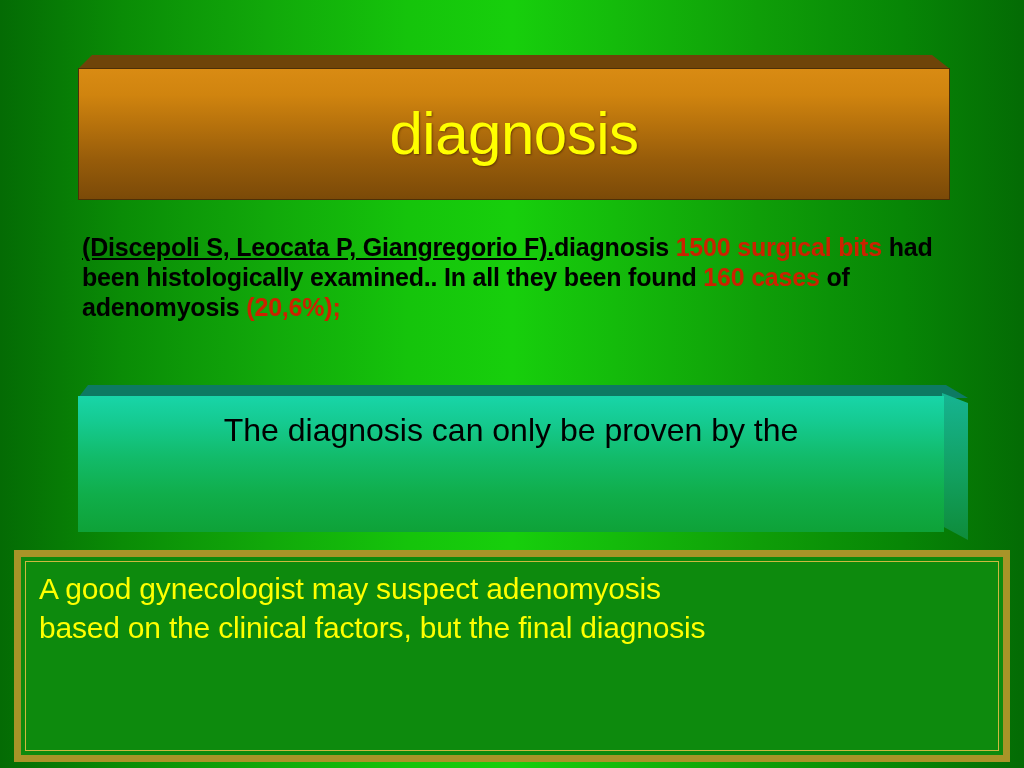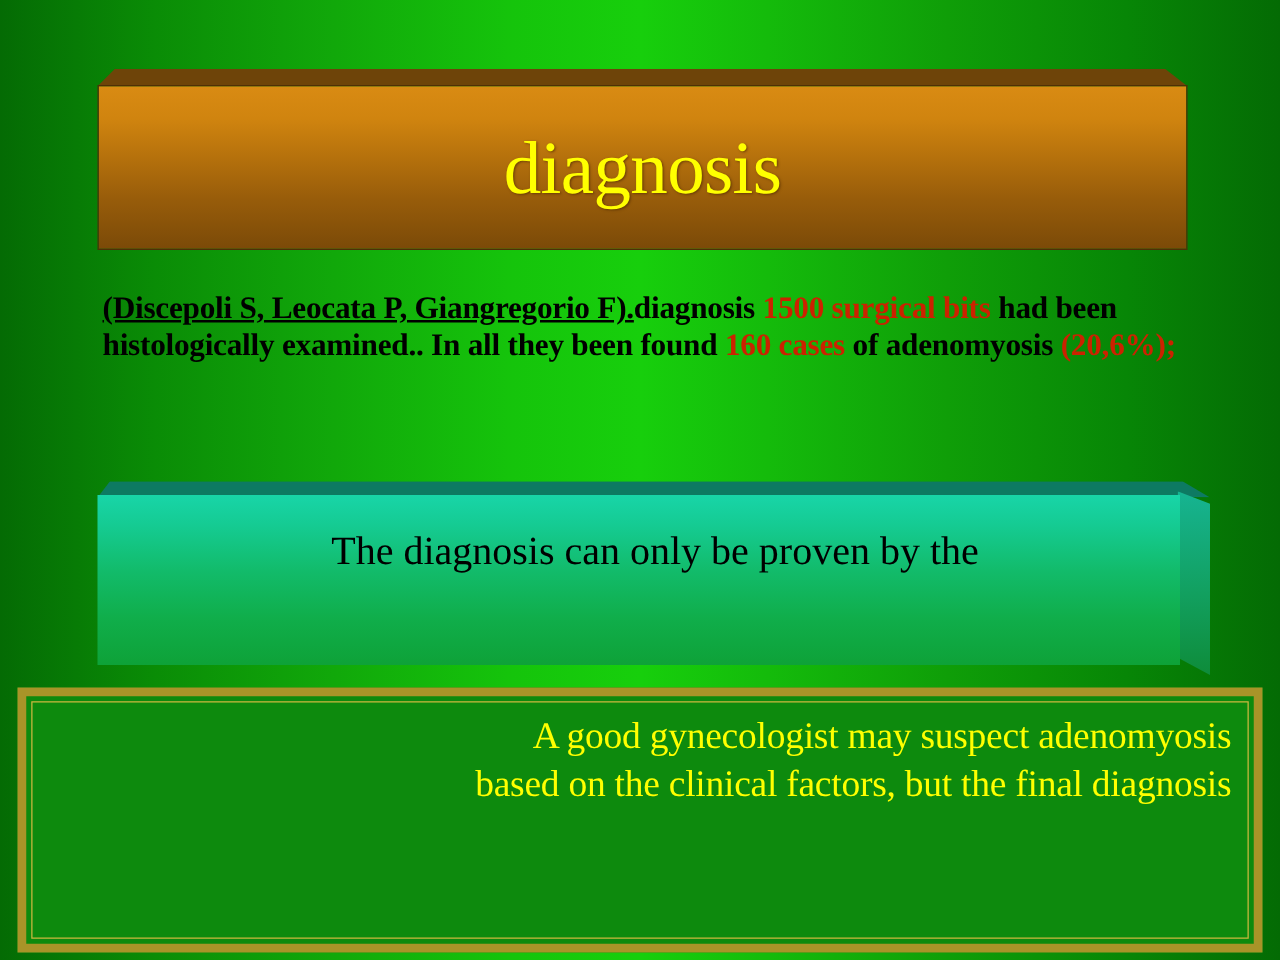--- a/index.html
+++ b/index.html
@@ -6,21 +6,21 @@
     margin: 0;
     padding: 0;
     background: #000;
   }
 
   #slide {
     position: relative;
     width: 1024px;
     height: 768px;
     overflow: hidden;
-    font-family: Liberation Serif, serif;
+    font-family: Liberation Sans, sans-serif;
     
     background:
       linear-gradient(to right,
         #046b04 0%,
         #0a8c06 12%,
         #11a80a 26%,
         #15c40b 40%,
         #17cf0c 50%,
         #14bb0b 60%,
         #0f9e08 74%,
@@ -138,27 +138,26 @@
   #teal-box .box-text {
     position: absolute;
     left: 0;
     top: 11px;
     width: 866px;
     height: 136px;
     display: flex;
     flex-direction: column;
     align-items: center;
     justify-content: flex-start;
-    padding-top: 24px;
+    padding-top: 14px;
     box-sizing: border-box;
     color: #000000;
     font-size: 32px;
     line-height: 40px;
     text-align: center;
-    margin-left: 13px;
   }
 
   
   #bottom-box {
     position: absolute;
     left: 14px;
     top: 550px;
     width: 996px;
     height: 212px;
     background: #0d8a0d;
@@ -171,21 +170,21 @@
     border: 1px solid #cdb83f;
     box-sizing: border-box;
     pointer-events: none;
   }
   #bottom-box .note-text {
     position: relative;
     padding: 12px 18px 0 18px;
     color: #ffff00;
     font-size: 30px;
     line-height: 39px;
-    text-align: right;
+    text-align: left;
     letter-spacing: -0.2px;
   }
 </style>
 </head>
 <body>
 
 <div id="slide">
 
   <div id="title-banner">
     <div class="bevel-top"></div>

